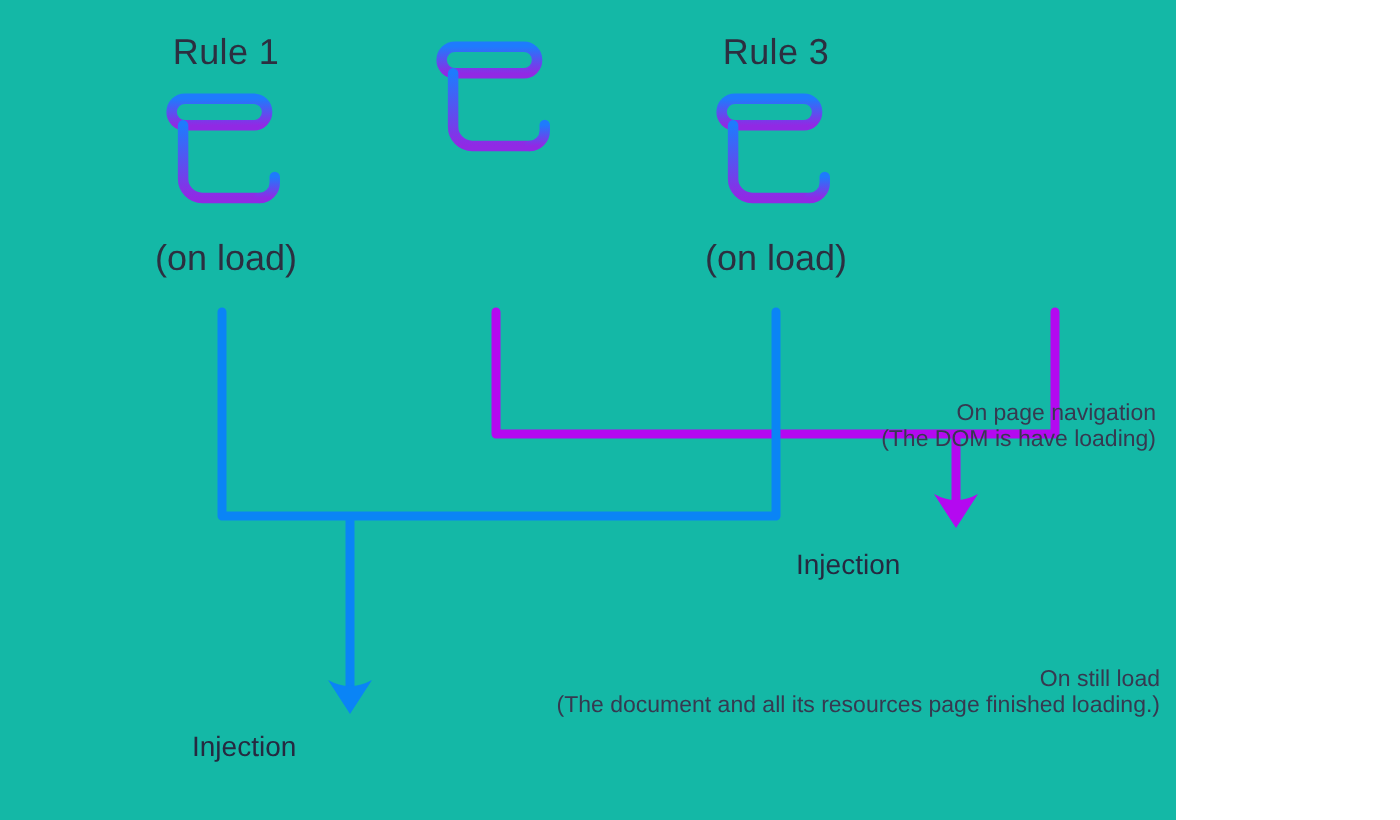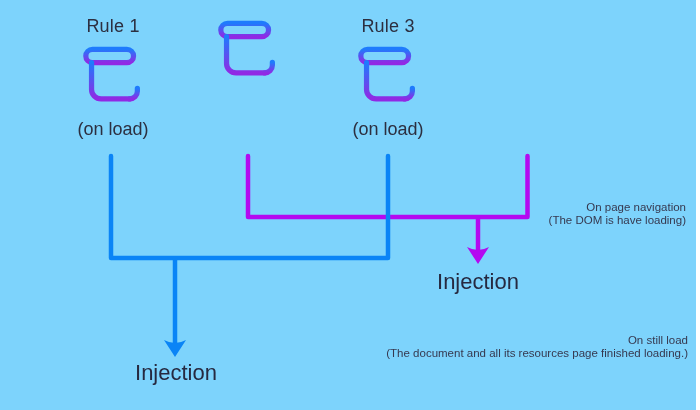--- a/index.html
+++ b/index.html
@@ -1,25 +1,25 @@
 <!DOCTYPE html>
 <html><head>
 <meta charset="utf-8">
 <style>
   html,body{margin:0;padding:0;background:#ffffff;}
   .canvas{
-    position:relative;width:696px;height:410px;background:#7dd3fc;
+    position:relative;width:588px;height:410px;background:#14b8a6;
     font-family:"Liberation Sans","DejaVu Sans",sans-serif;overflow:hidden;
   }
   .lines-layer{position:absolute;left:0;top:0;width:700px;height:410px;}
   .rule-col{position:absolute;top:13px;width:140px;text-align:center;}
   .rule-label{font-size:18px;line-height:26px;font-weight:500;color:#2c2f40;letter-spacing:.2px;}
   .rule-icon{display:block;margin:6px auto 0 auto;}
   .rule-sublabel{font-size:18px;line-height:22px;margin-top:9px;color:#2c2f40;}
-  .injection-label{position:absolute;width:160px;text-align:center;font-size:22px;line-height:22px;color:#262940;}
+  .injection-label{position:absolute;width:160px;text-align:left;font-size:14px;line-height:22px;color:#262940;}
   .timeline-note{position:absolute;text-align:right;color:#363950;font-size:11.5px;line-height:12.5px;}
 </style>
 </head>
 <body>
 
 <div class="canvas">
 
   <svg width="0" height="0" style="position:absolute" aria-hidden="true">
     <defs>
       <linearGradient id="scrollGrad" x1="0" y1="0" x2="0" y2="1">

